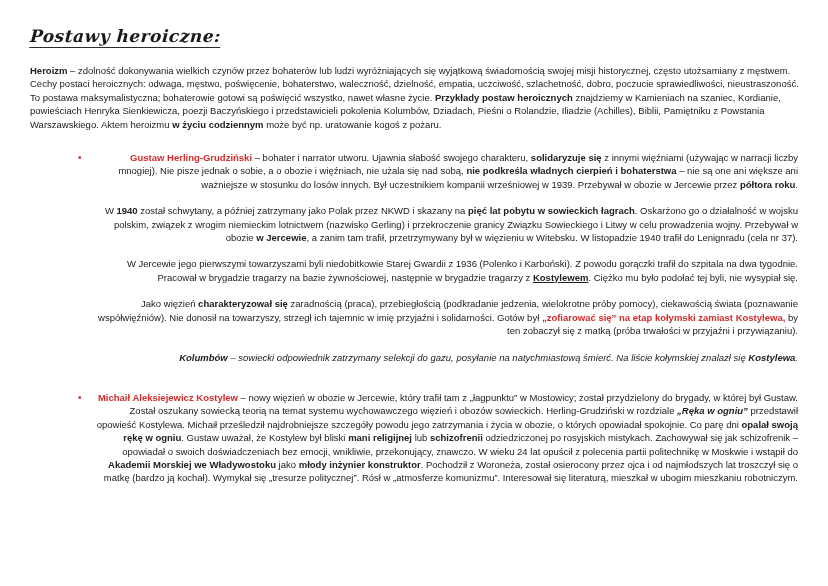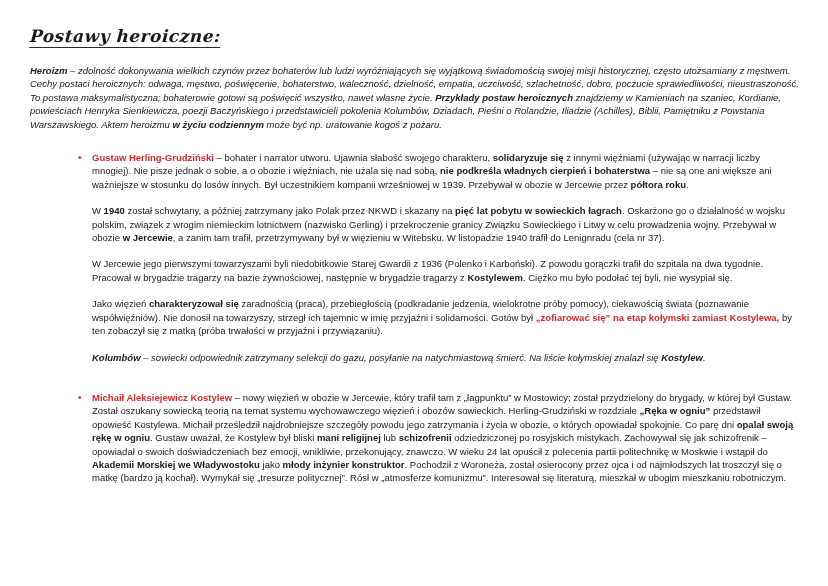--- a/index.html
+++ b/index.html
@@ -23,61 +23,60 @@
     letter-spacing:0.5px;
     color:#1a1a1a;
     border-bottom:1.6px solid #2a2a2a;
     padding-bottom:1px;
     transform:skewX(-4deg);
   }
   p { margin:0 0 13px 0; }
   .rich { font-size:9.5px; line-height:13.4px; }
   .intro {
     width:772px;
-    font-style:italic;
     margin-bottom:20px;
   }
   .bullets { margin-left:48px; }
   .bullet {
     display:flex;
     align-items:flex-start;
     margin-bottom:14px;
   }
   .marker {
     flex:0 0 14px;
     color:var(--accent, #d22b2b);
     font-size:10px;
     line-height:13.4px;
   }
-  .content { width:730px; }
+  .content { width:730px;text-align:right; }
   .italic { font-style:italic; }
   .b { font-weight:bold; }
-  .i { }
-  .u { }
+  .i { font-style:italic; }
+  .u { text-decoration:underline; }
   .red { color:var(--accent, #d22b2b); }
 </style>
 </head>
 <body>
 
 <div class="page">
 
   <h1 class="title">Postawy heroiczne:</h1>
 
   <p class="intro rich"><span class="b">Heroizm</span><span> – zdolność dokonywania wielkich czynów przez bohaterów lub ludzi wyróżniających się wyjątkową świadomością swojej misji historycznej, często utożsamiany z męstwem. Cechy postaci heroicznych: odwaga, męstwo, poświęcenie, bohaterstwo, waleczność, dzielność, empatia, uczciwość, szlachetność, dobro, poczucie sprawiedliwości, nieustraszoność. To postawa maksymalistyczna; bohaterowie gotowi są poświęcić wszystko, nawet własne życie. </span><span class="b">Przykłady postaw heroicznych</span><span> znajdziemy w Kamieniach na szaniec, Kordianie, powieściach Henryka Sienkiewicza, poezji Baczyńskiego i przedstawicieli pokolenia Kolumbów, Dziadach, Pieśni o Rolandzie, Iliadzie (Achilles), Biblii, Pamiętniku z Powstania Warszawskiego. Aktem heroizmu </span><span class="b">w życiu codziennym</span><span> może być np. uratowanie kogoś z pożaru.</span></p>
 
   <div class="bullets">
 
     <div class="bullet">
       <span class="marker">•</span>
       <div class="content">
         <p class="rich"><span class="b red">Gustaw Herling-Grudziński</span><span> – bohater i narrator utworu. Ujawnia słabość swojego charakteru, </span><span class="b">solidaryzuje się</span><span> z innymi więźniami (używając w narracji liczby mnogiej). Nie pisze jednak o sobie, a o obozie i więźniach, nie użala się nad sobą, </span><span class="b">nie podkreśla władnych cierpień i bohaterstwa</span><span> – nie są one ani większe ani ważniejsze w stosunku do losów innych. Był uczestnikiem kompanii wrześniowej w 1939. Przebywał w obozie w Jercewie przez </span><span class="b">półtora roku</span><span>.</span></p>
         <p class="rich"><span>W </span><span class="b">1940</span><span> został schwytany, a później zatrzymany jako Polak przez NKWD i skazany na </span><span class="b">pięć lat pobytu w sowieckich łagrach</span><span>. Oskarżono go o działalność w wojsku polskim, związek z wrogim niemieckim lotnictwem (nazwisko Gerling) i przekroczenie granicy Związku Sowieckiego i Litwy w celu prowadzenia wojny. Przebywał w obozie </span><span class="b">w Jercewie</span><span>, a zanim tam trafił, przetrzymywany był w więzieniu w Witebsku. W listopadzie 1940 trafił do Lenignradu (cela nr 37).</span></p>
         <p class="rich"><span>W Jercewie jego pierwszymi towarzyszami byli niedobitkowie Starej Gwardii z 1936 (Polenko i Karboński). Z powodu gorączki trafił do szpitala na dwa tygodnie. Pracował w brygadzie tragarzy na bazie żywnościowej, następnie w brygadzie tragarzy z </span><span class="b u">Kostylewem</span><span>. Ciężko mu było podołać tej byli, nie wysypiał się.</span></p>
         <p class="rich"><span>Jako więzień </span><span class="b">charakteryzował się</span><span> zaradnością (praca), przebiegłością (podkradanie jedzenia, wielokrotne próby pomocy), ciekawością świata (poznawanie współwięźniów). Nie donosił na towarzyszy, strzegł ich tajemnic w imię przyjaźni i solidarności. Gotów był </span><span class="b red">„zofiarować się” na etap kołymski zamiast Kostylewa,</span><span> by ten zobaczył się z matką (próba trwałości w przyjaźni i przywiązaniu).</span></p>
-        <p class="rich italic"><span class="b">Kolumbów</span><span> – sowiecki odpowiednik zatrzymany selekcji do gazu, posyłanie na natychmiastową śmierć. Na liście kołymskiej znalazł się </span><span class="b">Kostylew</span><span>.</span></p>
+        <p class="rich italic"><span class="b">Kolumbów</span><span> – sowiecki odpowiednik zatrzymany selekcji do gazu, posyłanie na natychmiastową śmierć. Na liście kołymskiej znalazł się </span><span class="b">Kostylewa</span><span>.</span></p>
       </div>
     </div>
 
     <div class="bullet">
       <span class="marker">•</span>
       <div class="content">
         <p class="rich"><span class="b red">Michaił Aleksiejewicz Kostylew</span><span> – nowy więzień w obozie w Jercewie, który trafił tam z „łagpunktu” w Mostowicy; został przydzielony do brygady, w której był Gustaw. Został oszukany sowiecką teorią na temat systemu wychowawczego więzień i obozów sowieckich. Herling-Grudziński w rozdziale </span><span class="b i">„Ręka w ogniu”</span><span> przedstawił opowieść Kostylewa. Michaił prześledził najdrobniejsze szczegóły powodu jego zatrzymania i życia w obozie, o których opowiadał spokojnie. Co parę dni </span><span class="b">opalał swoją rękę w ogniu</span><span>. Gustaw uważał, że Kostylew był bliski </span><span class="b">mani religijnej</span><span> lub </span><span class="b">schizofrenii</span><span> odziedziczonej po rosyjskich mistykach. Zachowywał się jak schizofrenik – opowiadał o swoich doświadczeniach bez emocji, wnikliwie, przekonujący, znawczo. W wieku 24 lat opuścił z polecenia partii politechnikę w Moskwie i wstąpił do </span><span class="b">Akademii Morskiej we Władywostoku</span><span> jako </span><span class="b">młody inżynier konstruktor</span><span>. Pochodził z Woroneża, został osierocony przez ojca i od najmłodszych lat troszczył się o matkę (bardzo ją kochał). Wymykał się „tresurze politycznej”. Rósł w „atmosferze komunizmu”. Interesował się literaturą, mieszkał w ubogim mieszkaniu robotniczym.</span></p>
       </div>
     </div>
 

